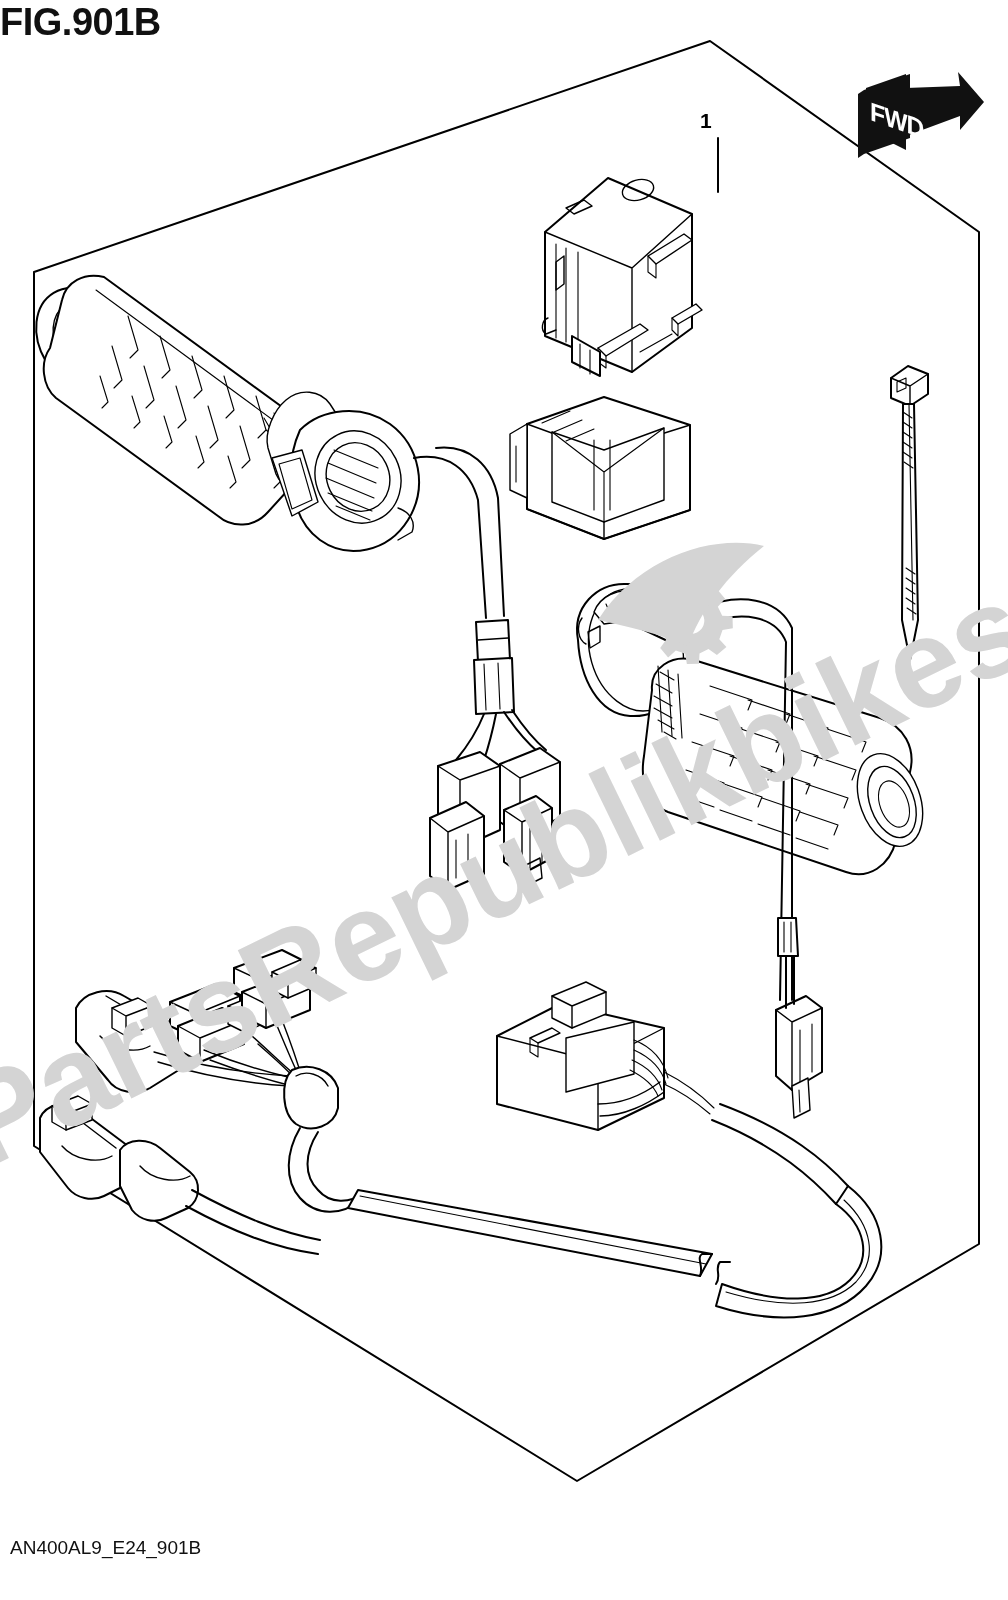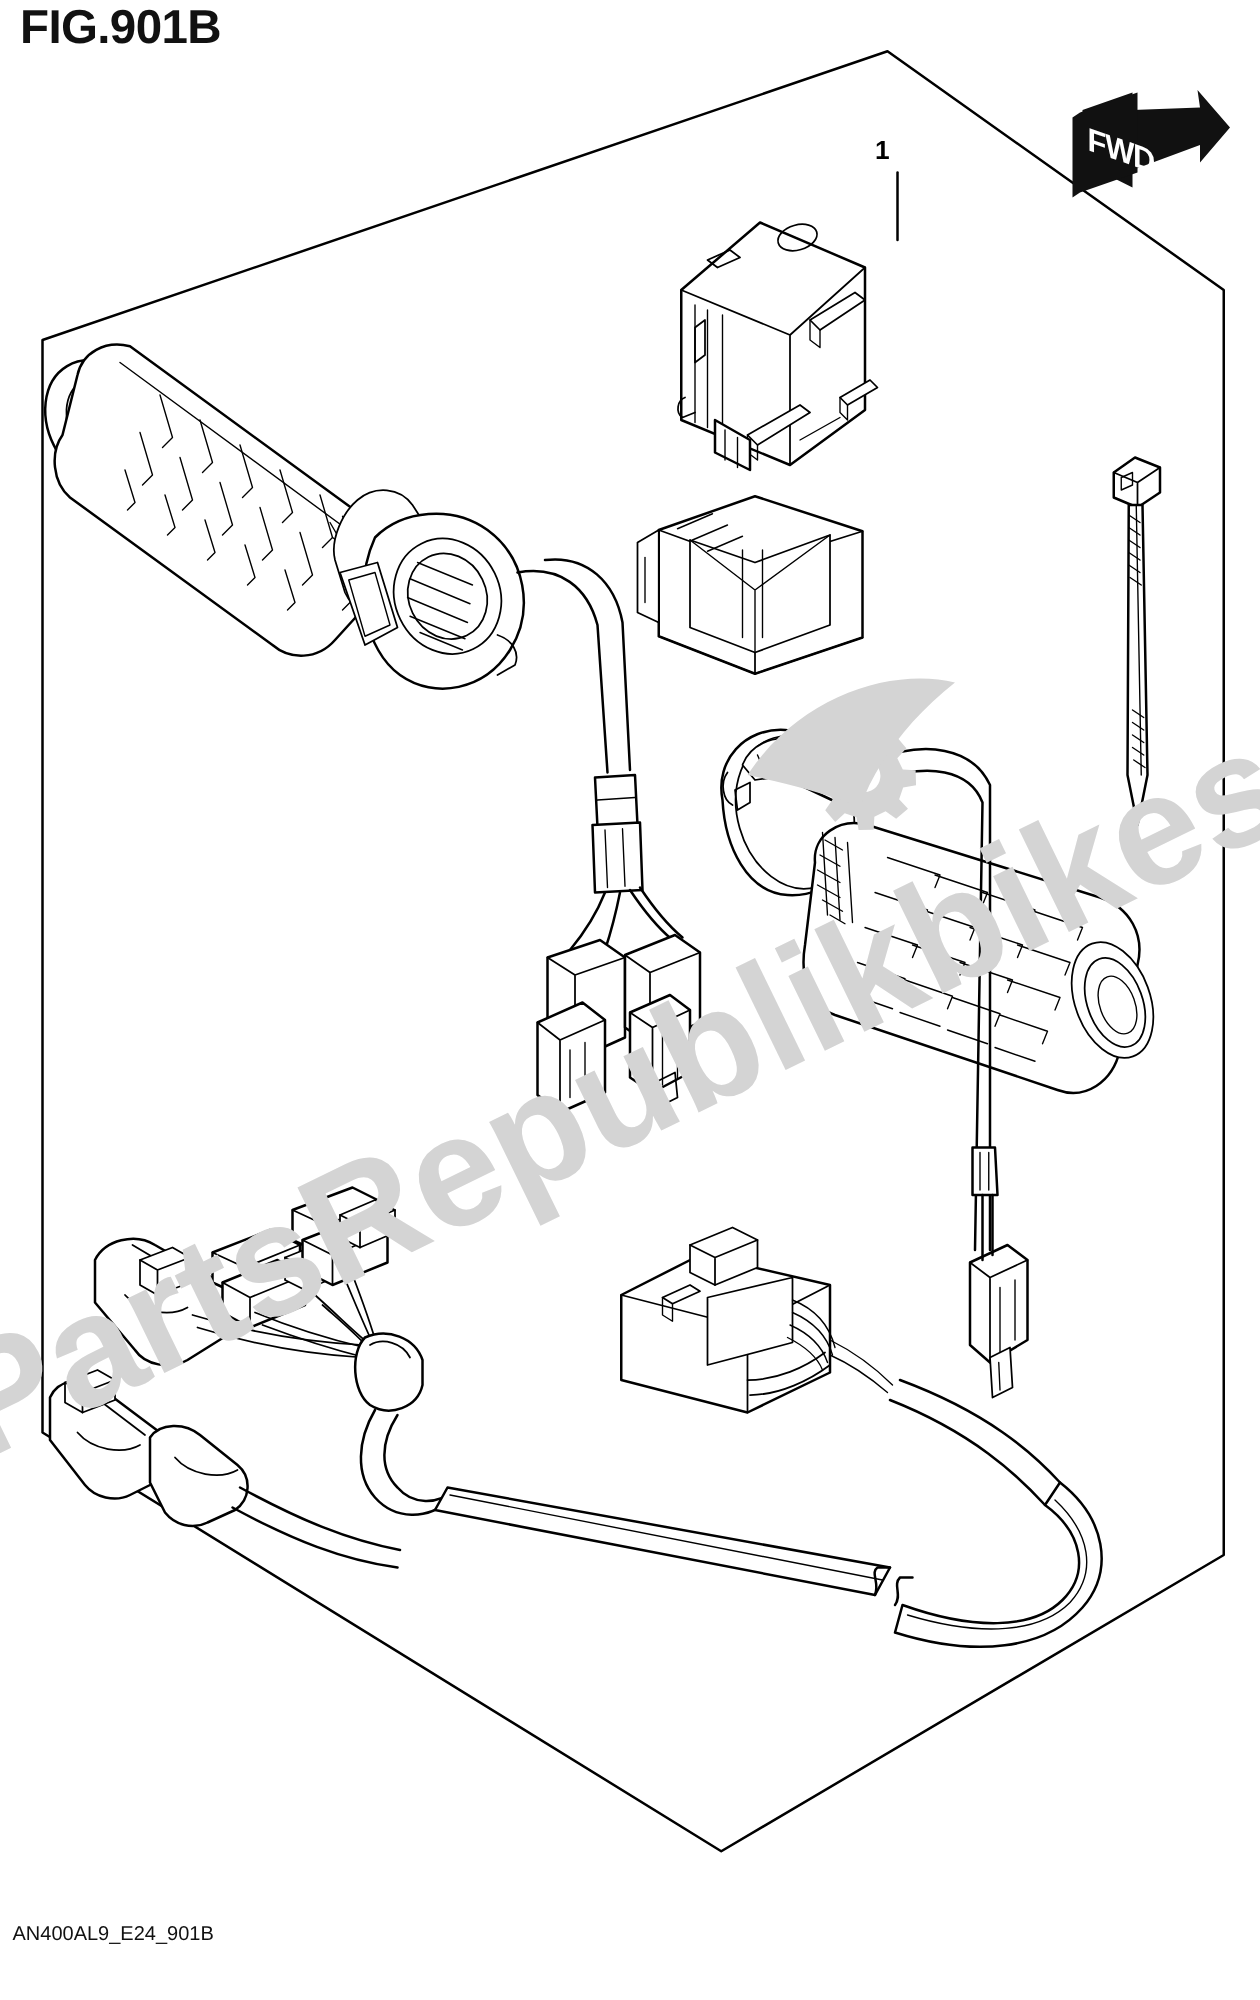--- a/index.html
+++ b/index.html
@@ -20,21 +20,21 @@
     position: absolute;
     left: 0; top: 0;
     width: 1008px;
     height: 1600px;
     background: #ffffff;
   }
 
   
   #fig-title {
     position: absolute;
-    left: 16px;
+    left: 0;
     top: 2px;
     font-family: "Liberation Sans", sans-serif;
     font-weight: bold;
     font-size: 38px;
     letter-spacing: -0.5px;
     line-height: 40px;
     color: #111111;
     white-space: nowrap;
   }
 
@@ -52,21 +52,21 @@
 
   
   #footer {
     position: absolute;
     left: 10px;
     top: 1534px;
     width: 700px;
   }
   #footer .line {
     font-family: "Liberation Sans", sans-serif;
-    font-size: 16px;
+    font-size: 19px;
     line-height: 27px;
     color: #111111;
     white-space: nowrap;
   }
 
   
   #drawing {
     position: absolute;
     left: 0;
     top: 0;

